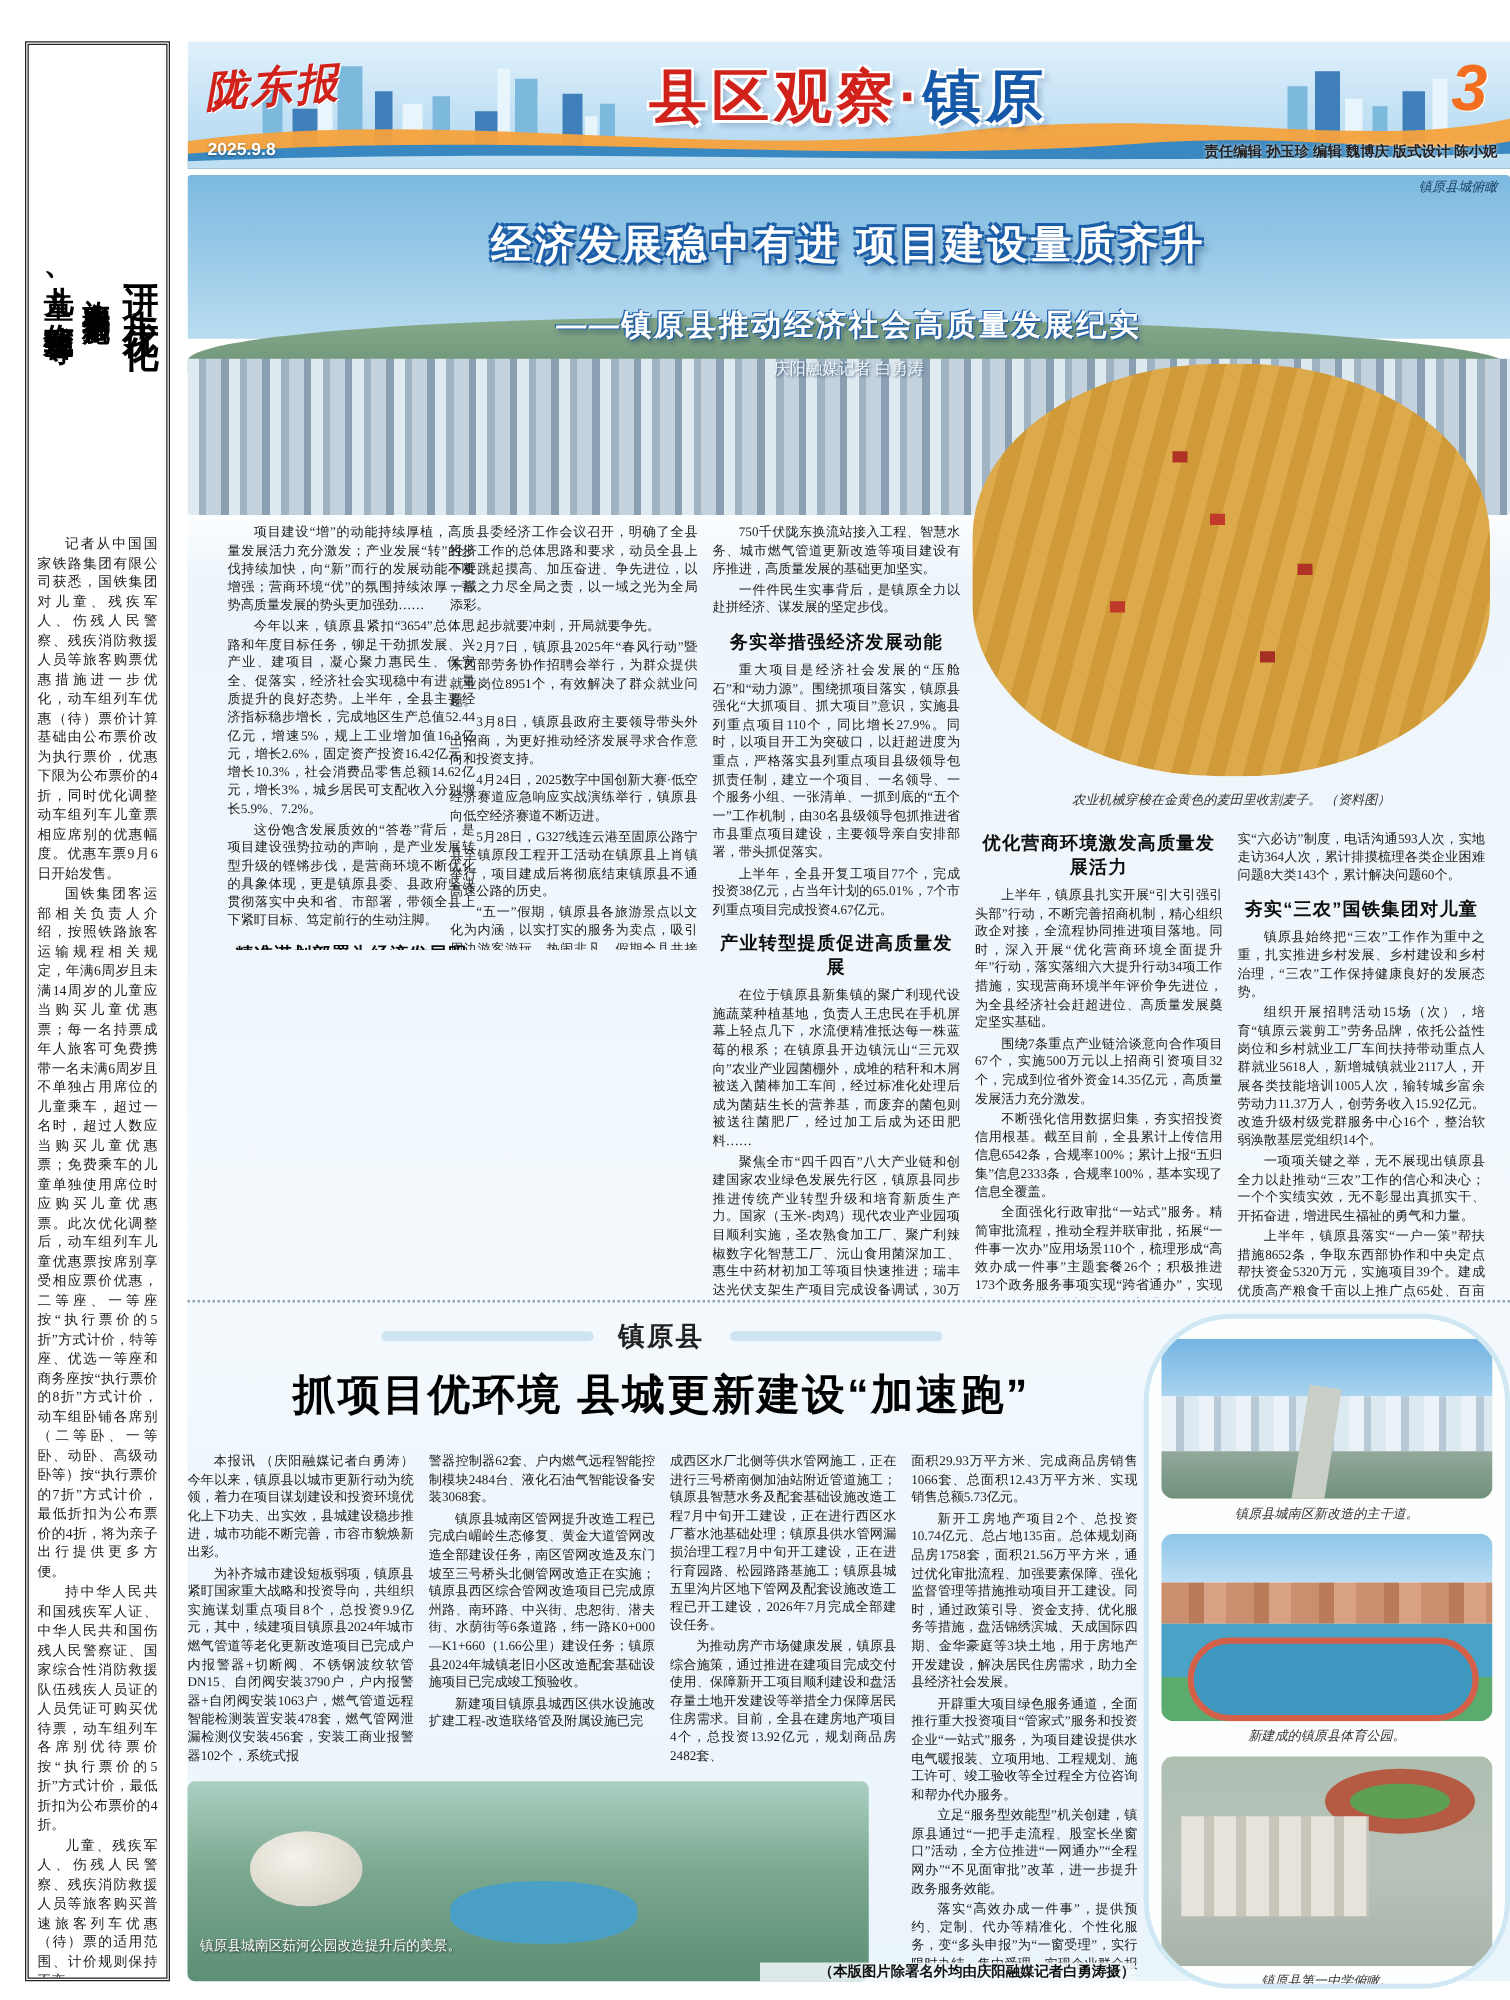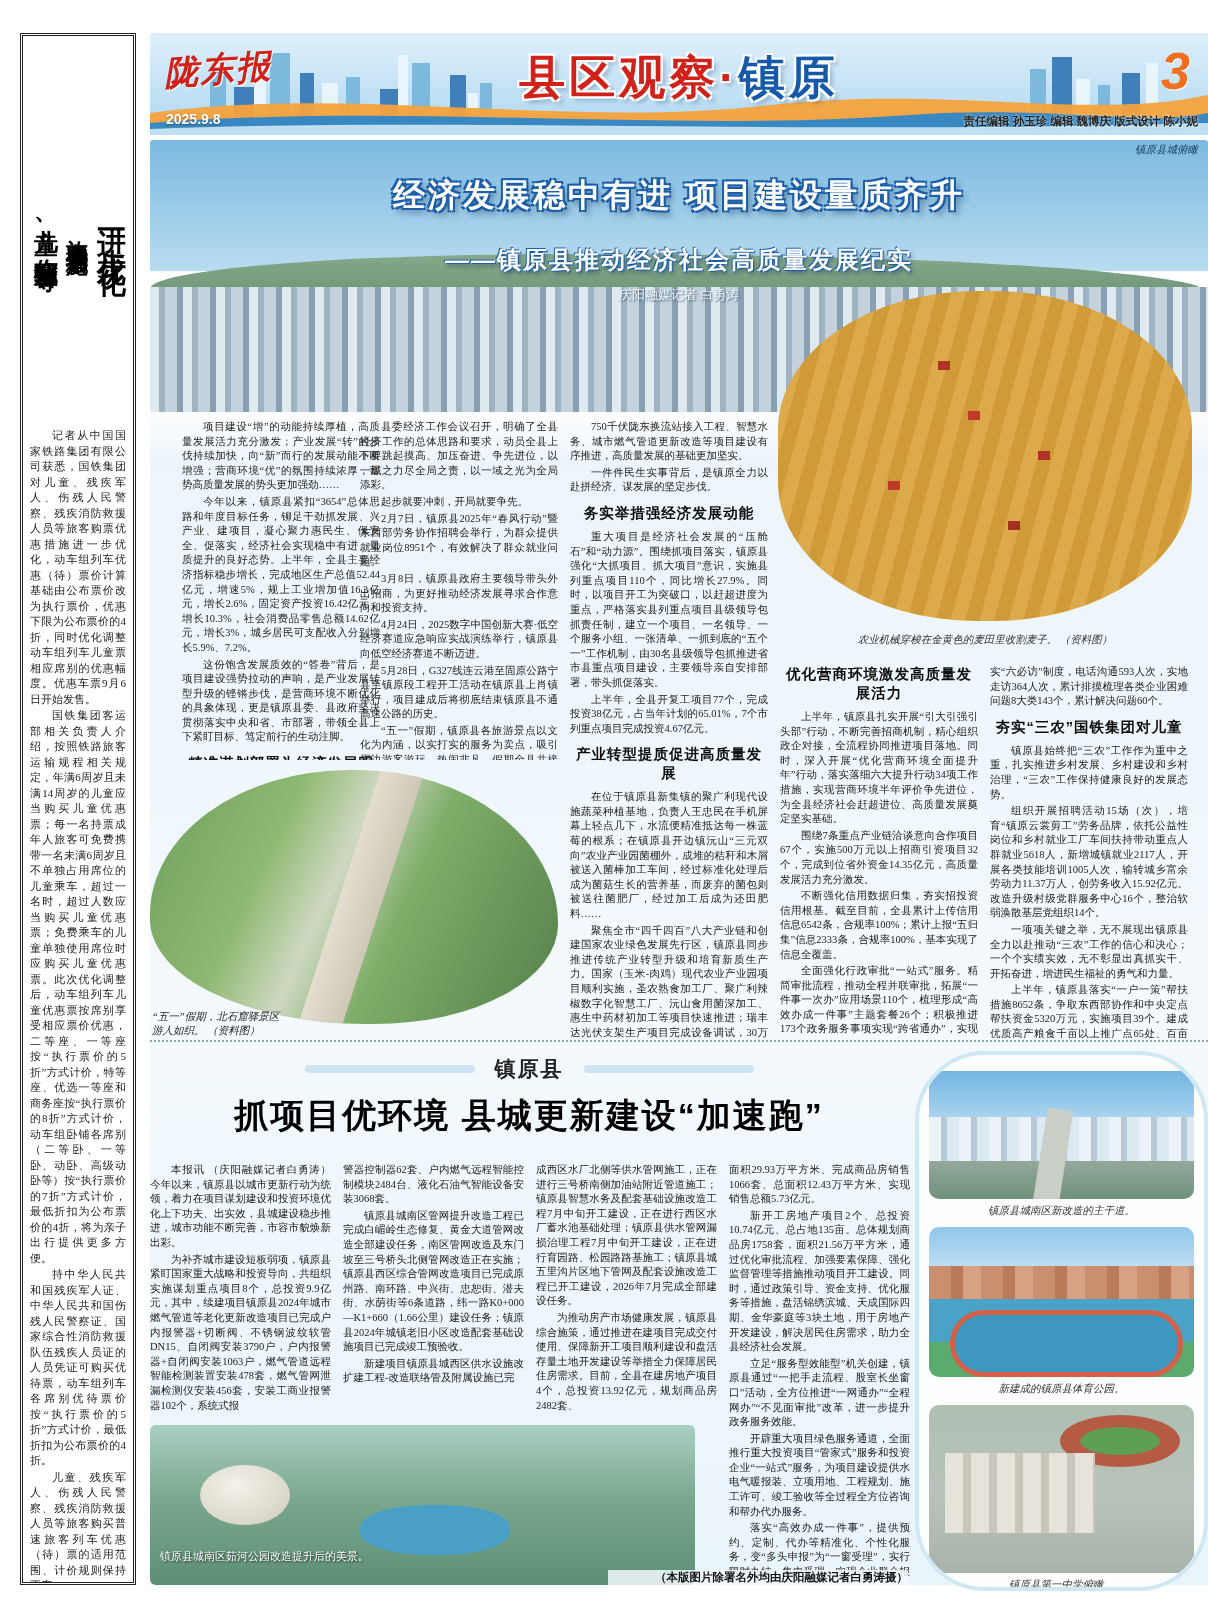--- a/index.html
+++ b/index.html
@@ -188,26 +188,20 @@
         <p class="para">县委经济工作会议召开，明确了全县经济工作的总体思路和要求，动员全县上下要跳起摸高、加压奋进、争先进位，以一域之力尽全局之责，以一域之光为全局添彩。</p>
         <p class="para">起步就要冲刺，开局就要争先。</p>
         <p class="para">2月7日，镇原县2025年“春风行动”暨东西部劳务协作招聘会举行，为群众提供就业岗位8951个，有效解决了群众就业问题。</p>
         <p class="para">3月8日，镇原县政府主要领导带头外出招商，为更好推动经济发展寻求合作意向和投资支持。</p>
         <p class="para">4月24日，2025数字中国创新大赛·低空经济赛道应急响应实战演练举行，镇原县向低空经济赛道不断迈进。</p>
         <p class="para">5月28日，G327线连云港至固原公路宁县至镇原段工程开工活动在镇原县上肖镇举行，项目建成后将彻底结束镇原县不通高速公路的历史。</p>
         <p class="para">“五一”假期，镇原县各旅游景点以文化为内涵，以实打实的服务为卖点，吸引周边游客游玩，热闹非凡。假期全县共接待游客46.12万人次，同比增长105.7%，实现旅游收入19022.4万元，同比增长93.91%。</p>
 
       </div>
 
-      <div class="oval-photo">
-        <div class="pic">
-            <div class="street"></div>
-          </div>
-        <div class="oval-cap">“五一”假期，北石窟驿景区游人如织。 （资料图）</div>
-      </div>
 
       <div class="ncol" style="left:420px;top:0;height:618px;">
         <p class="para">750千伏陇东换流站接入工程、智慧水务、城市燃气管道更新改造等项目建设有序推进，高质量发展的基础更加坚实。</p>
         <p class="para">一件件民生实事背后，是镇原全力以赴拼经济、谋发展的坚定步伐。</p>
         <div class="subhead">务实举措强经济发展动能</div>
         <p class="para">重大项目是经济社会发展的“压舱石”和“动力源”。围绕抓项目落实，镇原县强化“大抓项目、抓大项目”意识，实施县列重点项目110个，同比增长27.9%。同时，以项目开工为突破口，以赶超进度为重点，严格落实县列重点项目县级领导包抓责任制，建立一个项目、一名领导、一个服务小组、一张清单、一抓到底的“五个一”工作机制，由30名县级领导包抓推进省市县重点项目建设，主要领导亲自安排部署，带头抓促落实。</p>
         <p class="para">上半年，全县开复工项目77个，完成投资38亿元，占当年计划的65.01%，7个市列重点项目完成投资4.67亿元。</p>
         <div class="subhead">产业转型提质促进高质量发展</div>
         <p class="para">在位于镇原县新集镇的聚广利现代设施蔬菜种植基地，负责人王忠民在手机屏幕上轻点几下，水流便精准抵达每一株蓝莓的根系；在镇原县开边镇沅山“三元双向”农业产业园菌棚外，成堆的秸秆和木屑被送入菌棒加工车间，经过标准化处理后成为菌菇生长的营养基，而废弃的菌包则被送往菌肥厂，经过加工后成为还田肥料……</p>
         <p class="para">聚焦全市“四千四百”八大产业链和创建国家农业绿色发展先行区，镇原县同步推进传统产业转型升级和培育新质生产力。国家（玉米-肉鸡）现代农业产业园项目顺利实施，圣农熟食加工厂、聚广利辣椒数字化智慧工厂、沅山食用菌深加工、惠生中药材初加工等项目快速推进；瑞丰达光伏支架生产项目完成设备调试，30万千瓦集中式光伏发电、百万千瓦绿电聚合等新能源项目前期进展顺利；以北石窟驿全面启动运营和翟池景区扩容提质为带动，茹河廊道文旅融合发展实现新突破、文旅消费持续扩容升级。</p>
@@ -252,22 +246,22 @@
           <p class="para">镇原县城南区管网提升改造工程已完成白嵋岭生态修复、黄金大道管网改造全部建设任务，南区管网改造及东门坡至三号桥头北侧管网改造正在实施；镇原县西区综合管网改造项目已完成原州路、南环路、中兴街、忠恕街、潜夫街、水荫街等6条道路，纬一路K0+000—K1+660（1.66公里）建设任务；镇原县2024年城镇老旧小区改造配套基础设施项目已完成竣工预验收。</p>
           <p class="para">新建项目镇原县城西区供水设施改扩建工程-改造联络管及附属设施已完</p>
         </div>
         <div class="acol" style="left:386px;top:0;height:256px;">
           <p class="para" style="text-indent:0;">成西区水厂北侧等供水管网施工，正在进行三号桥南侧加油站附近管道施工；镇原县智慧水务及配套基础设施改造工程7月中旬开工建设，正在进行西区水厂蓄水池基础处理；镇原县供水管网漏损治理工程7月中旬开工建设，正在进行育园路、松园路路基施工；镇原县城五里沟片区地下管网及配套设施改造工程已开工建设，2026年7月完成全部建设任务。</p>
           <p class="para">为推动房产市场健康发展，镇原县综合施策，通过推进在建项目完成交付使用、保障新开工项目顺利建设和盘活存量土地开发建设等举措全力保障居民住房需求。目前，全县在建房地产项目4个，总投资13.92亿元，规划商品房2482套、</p>
         </div>
         <div class="acol" style="left:579px;top:0;height:418px;">
           <p class="para" style="text-indent:0;">面积29.93万平方米、完成商品房销售1066套、总面积12.43万平方米、实现销售总额5.73亿元。</p>
           <p class="para">新开工房地产项目2个、总投资10.74亿元、总占地135亩。总体规划商品房1758套，面积21.56万平方米，通过优化审批流程、加强要素保障、强化监督管理等措施推动项目开工建设。同时，通过政策引导、资金支持、优化服务等措施，盘活锦绣滨城、天成国际四期、金华豪庭等3块土地，用于房地产开发建设，解决居民住房需求，助力全县经济社会发展。</p>
+          <p class="para">开辟重大项目绿色服务通道，全面推行重大投资项目“管家式”服务和投资企业“一站式”服务，为项目建设提供水电气暖报装、立项用地、工程规划、施工许可、竣工验收等全过程全方位咨询和帮办代办服务。</p>
           <p class="para">立足“服务型效能型”机关创建，镇原县通过“一把手走流程、股室长坐窗口”活动，全方位推进“一网通办”“全程网办”“不见面审批”改革，进一步提升政务服务效能。</p>
-          <p class="para">开辟重大项目绿色服务通道，全面推行重大投资项目“管家式”服务和投资企业“一站式”服务，为项目建设提供水电气暖报装、立项用地、工程规划、施工许可、竣工验收等全过程全方位咨询和帮办代办服务。</p>
           <p class="para">落实“高效办成一件事”，提供预约、定制、代办等精准化、个性化服务，变“多头申报”为“一窗受理”，实行限时办结、集中受理，实现企业群众报装需求“只进一扇门、能办所有事”，进一步提高企业和群众获得感。截至目前，共为8个项目办理了水电气热网联合报装，办件量30件。</p>
         </div>
 
         <div class="a2-photo">
           <div class="dome"></div>
           <div class="pool"></div>
           <div class="a2-photo-cap">镇原县城南区茹河公园改造提升后的美景。</div>
         </div>
       </div>
 

